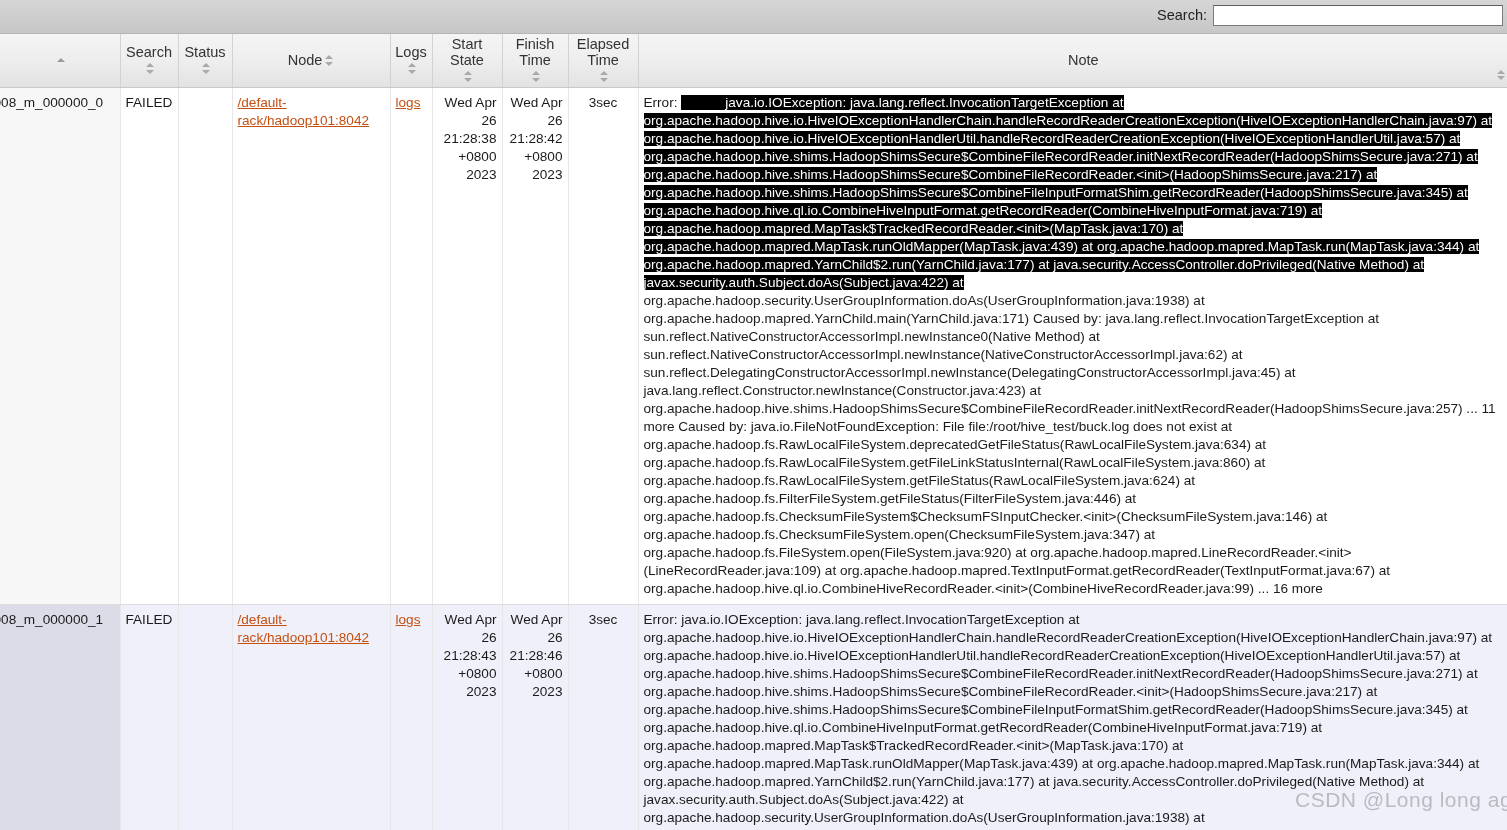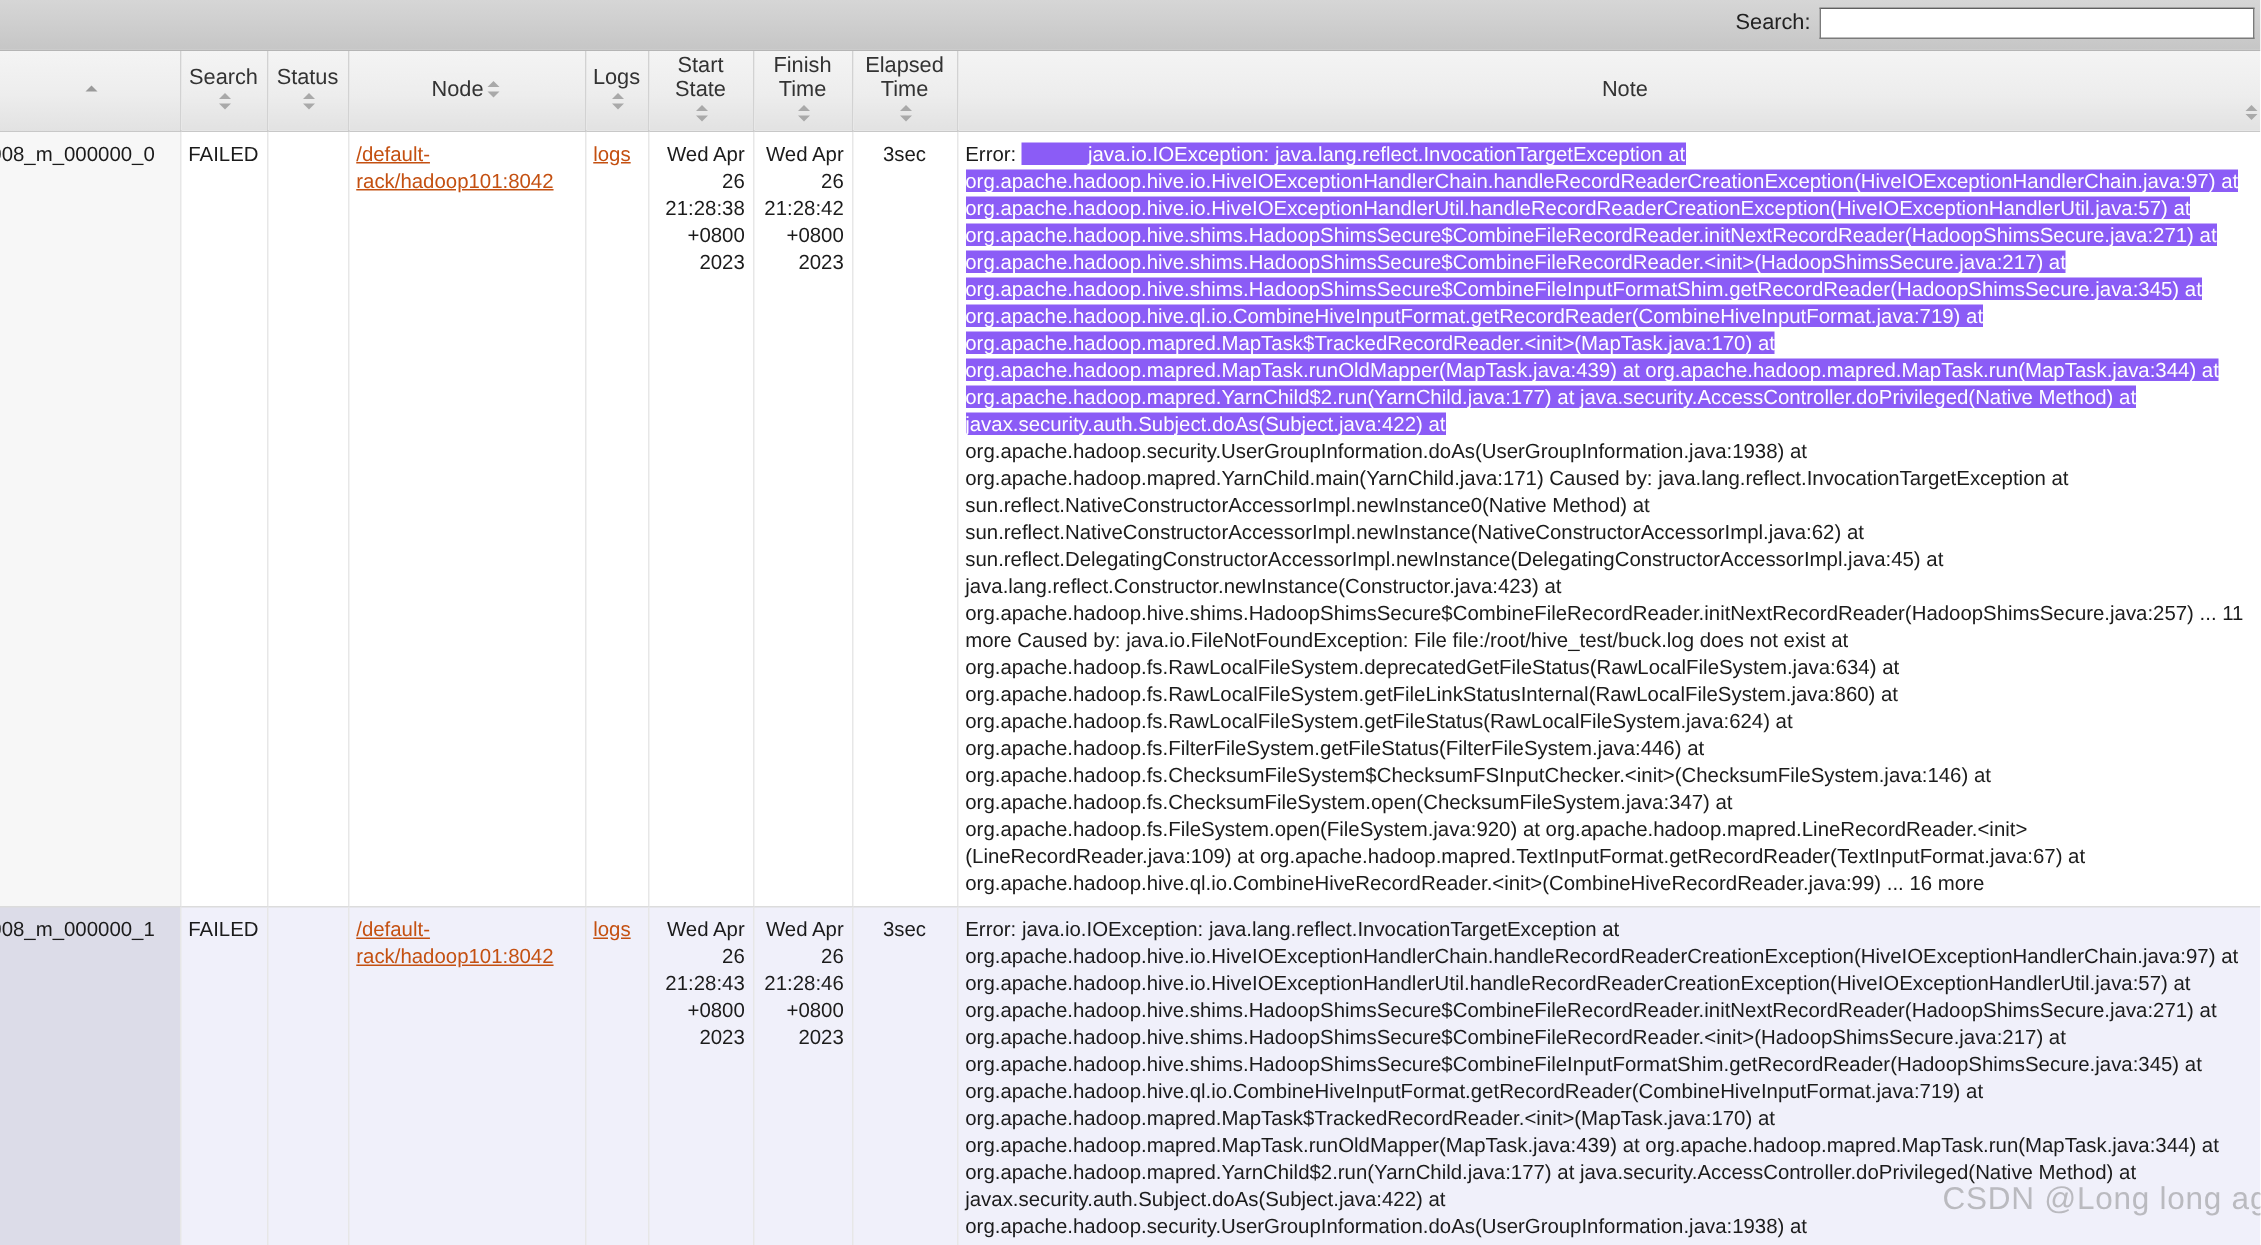--- a/index.html
+++ b/index.html
@@ -148,21 +148,21 @@
   .logs-cell { text-align: left; }
   .time-cell { text-align: right; }
   .elapsed-cell { text-align: center; }
 
   .note-cell {
     text-align: left;
     line-height: 18px;
     padding-left: 4px;
     padding-right: 0;
   }
-  .sel-blue { background: #8b5cf6; color: #fff; padding-left: 44px; }
+  .sel-blue { background: #000000; color: #fff; padding-left: 44px; }
 
   
   .wm-cn {
     position: absolute;
     left: 553px;
     top: 760px;
     font-size: 30px;
     font-weight: bold;
     color: #22c6f2;
     letter-spacing: 1px;

